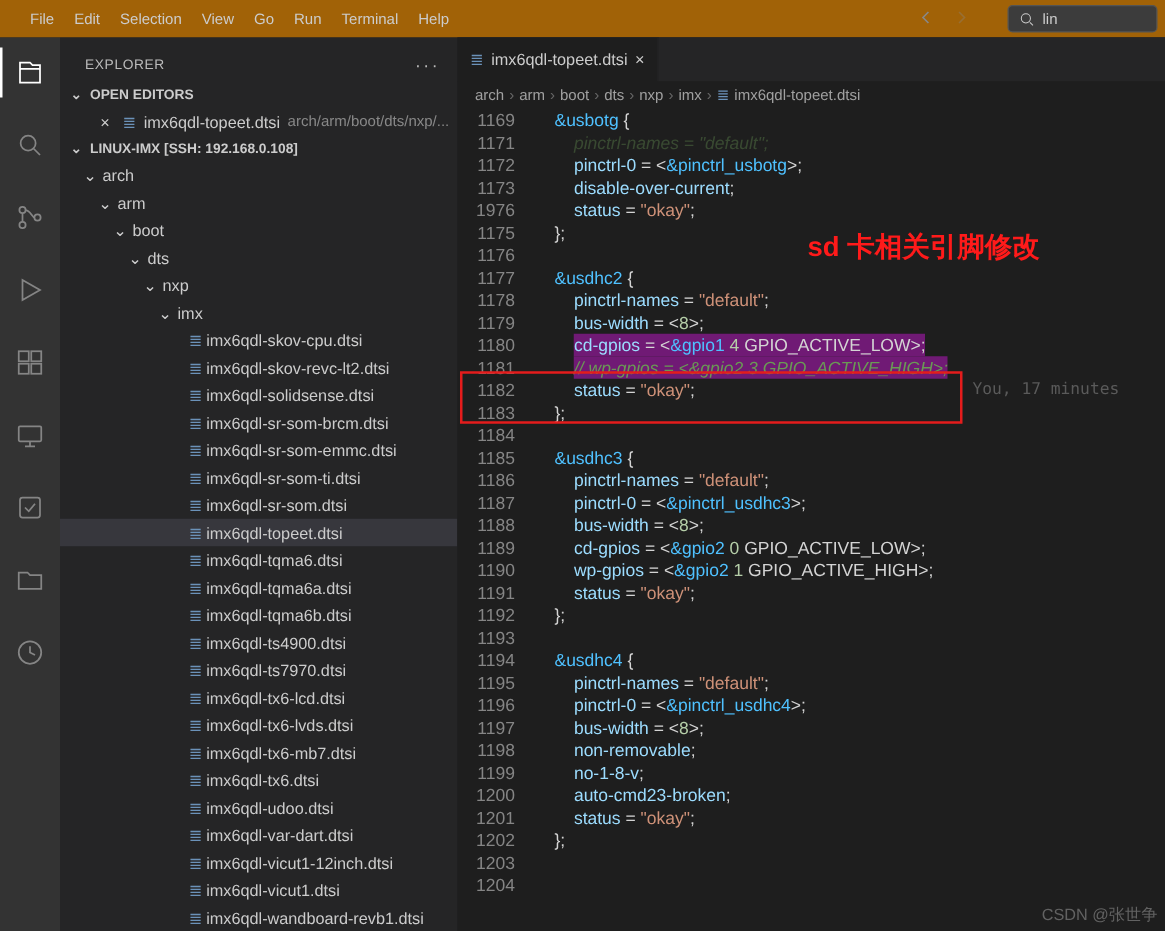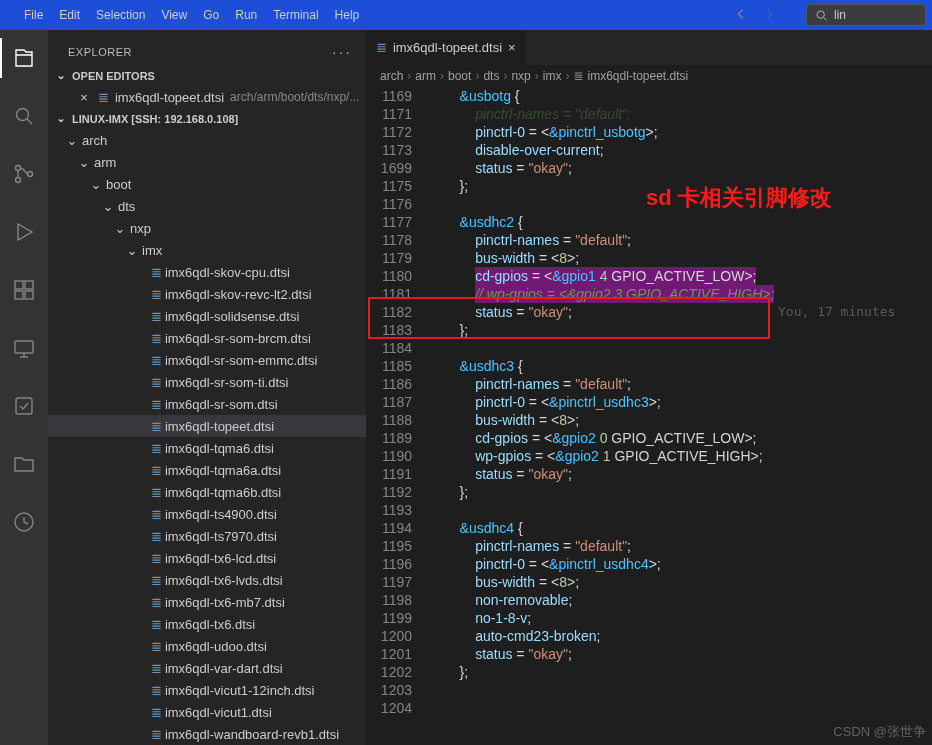--- a/index.html
+++ b/index.html
@@ -1,19 +1,19 @@
 <!DOCTYPE html>
 <html><head>
 <meta charset="utf-8">
 <style>
 * { margin:0; padding:0; box-sizing:border-box; font-family:"Segoe UI",Arial,sans-serif; -webkit-font-smoothing:antialiased; }
 body { width:932px; height:745px; background:#1e1e1e; color:#cccccc; overflow:hidden; position:relative; font-size:13px; }
 
 
-.menubar { height:30px; display:flex; align-items:center; padding:0 6px; background:#1d4ed8; color:#ccc; }
+.menubar { height:30px; display:flex; align-items:center; padding:0 6px; background:#a16207; color:#ccc; }
 .menubar .menu-item { padding:4px 8px; font-size:12px; cursor:default; }
 .menubar .menu-item:first-child { margin-left:10px; }
 .menubar .spacer { flex:1; }
 .nav-arrows { display:flex; gap:14px; align-items:center; color:#888; margin-right:30px; }
 .nav-arrows svg { width:14px; height:14px; stroke:#888; }
 .searchbox { display:flex; align-items:center; background:#3c3c3c; border:1px solid #545454; border-radius:4px; height:22px; padding:0 8px; min-width:120px; gap:6px;}
 .searchbox svg { width:13px; height:13px; stroke:#ccc; }
 .searchbox span { color:#ccc; font-size:12px; }
 
 
@@ -46,21 +46,21 @@
 
 .editor { flex:1; display:flex; flex-direction:column; background:#1e1e1e; min-width:0; }
 .tabbar { height:35px; background:#252526; display:flex; align-items:flex-end; }
 .tab { height:35px; background:#1e1e1e; display:flex; align-items:center; padding:0 10px; gap:6px; border-right:1px solid #252526; }
 .tab .tab-close { color:#ccc; }
 .breadcrumb { height:22px; display:flex; align-items:center; padding:0 14px; font-size:12px; color:#a0a0a0; gap:4px; }
 .breadcrumb .bc-sep { color:#666; }
 .code-area { flex:1; position:relative; font-family:"Consolas","Courier New",monospace; font-size:14px; line-height:18px; overflow:hidden; }
 .gutter { position:absolute; left:0; top:0; width:62px; text-align:right; padding-right:16px; color:#858585; }
 .gutter .ln { height:18px; }
-.lines { position:absolute; left:78px; right:0; top:0; }
+.lines { position:absolute; left:62px; right:0; top:0; }
 .lines .l { height:18px; white-space:pre; color:#d4d4d4; }
 .kw-prop { color:#9cdcfe; }
 .kw-str { color:#ce9178; }
 .kw-punc { color:#d4d4d4; }
 .kw-func { color:#4fc1ff; }
 .kw-num { color:#b5cea8; }
 .kw-cmt { color:#6a9955; font-style:italic; }
 .kw-const { color:#4fc1ff; }
 .sel-line { background:#701a75; display:inline-block; }
 
@@ -345,21 +345,21 @@
         <span class="bc-sep">›</span>
         <span class="file-icon">≣ </span>
         <span>imx6qdl-topeet.dtsi</span>
       </div>
     <div class="code-area">
       <div class="gutter" id="gutter">
           <div class="ln">1169</div>
           <div class="ln">1171</div>
           <div class="ln">1172</div>
           <div class="ln">1173</div>
-          <div class="ln">1699</div>
+          <div class="ln">1976</div>
           <div class="ln">1175</div>
           <div class="ln">1176</div>
           <div class="ln">1177</div>
           <div class="ln">1178</div>
           <div class="ln">1179</div>
           <div class="ln">1180</div>
           <div class="ln">1181</div>
           <div class="ln">1182</div>
           <div class="ln">1183</div>
           <div class="ln">1184</div>

